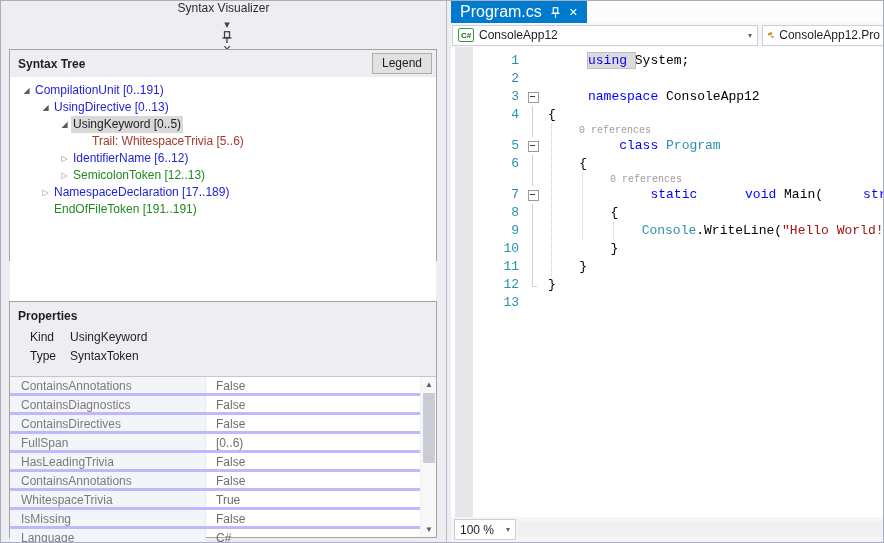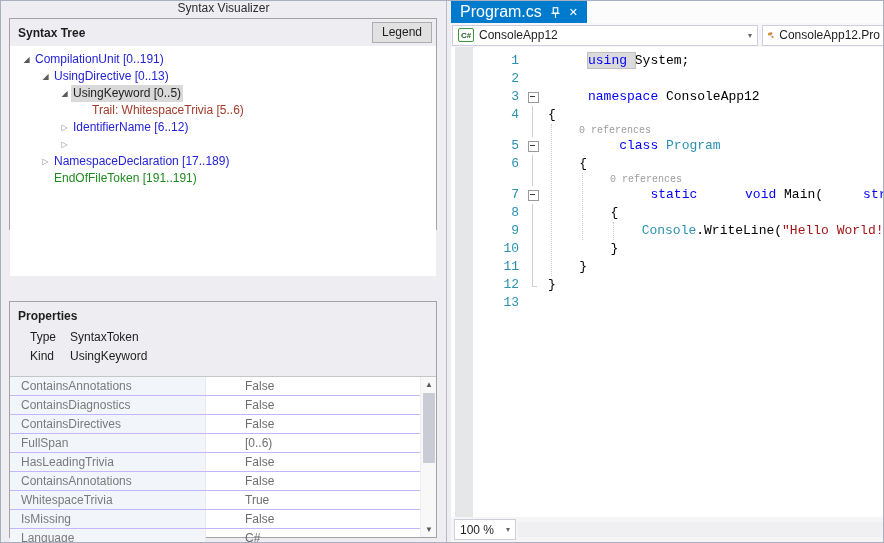--- a/index.html
+++ b/index.html
@@ -11,21 +11,21 @@
   #toolwin { position:absolute; left:0; top:0; width:446px; height:541px; background:#eeeef2; border-right:1px solid #b9bdc9; }
   .twtitle { height:26px; display:flex; align-items:center; padding:0 7px;flex-direction:column; }
   .twtitle .txt { white-space:nowrap; color:#2d2d30; }
   .grip { flex:1; height:7px; margin:3px 10px 0 10px;
           background-image: radial-gradient(circle, #b9bdc9 0.8px, transparent 0.9px);
           background-size:4px 4px; }
   .twbtn { width:16px; height:16px; display:flex; align-items:center; justify-content:center; color:#424242; margin-left:7px; font-size:11px; cursor:default; }
   .twbtn svg { display:block; }
 
   .groupbox { position:absolute; left:8px; width:428px; background:#fff; border:1px solid #a3a3a3; }
-  #treebox { top:17px; height:212px; }
+  #treebox { top:48px; height:212px; }
   #propbox { top:300px; height:237px; background:#eeeef2; }
 
   .treehdr { height:27px; background:#eeeef2; display:flex; align-items:center; padding:0 4px 0 8px; }
   .treehdr .hdrtxt { font-weight:bold; flex:1; }
   .legendbtn { background:#e1e1e1; border:1px solid #adadad; padding:2px 9px 3px 9px; font-size:12px; color:#1e1e1e; }
 
   .treebody { position:relative; height:230px; overflow:hidden; padding-top:5px; background:#fff; }
   .trow { height:17px; line-height:17px; display:flex; align-items:center; white-space:nowrap; }
   .texp { width:13px; flex:0 0 13px; text-align:center; font-size:8px; color:#5a5a5a; }
   .texp.closed { color:#8c8c8c; }
@@ -34,21 +34,21 @@
   .c-token { color:#1f8a1f; }
   .c-trivia { color:#a23b2a; }
   .tsel { background:#d9d9d9; color:#1e1e1e; }
   .ind0 { padding-left:10px; } .ind1 { padding-left:29px; } .ind2 { padding-left:48px; } .ind3 { padding-left:67px; }
 
   .prophdr { font-weight:bold; padding:7px 8px 5px 8px; }
   .pkv { display:flex; padding:2px 8px 3px 20px; }
   .pkv .k { width:40px; flex:0 0 40px; }
   .pkv .v { }
   .propgrid { position:absolute; left:0; right:0; top:74px; bottom:0; background:#fff; border-top:1px solid #c6c6c6; }
-  .prow { display:flex; height:19px; line-height:18px; border-bottom:1px solid #c4b5fd;gap:29px; }
+  .prow { display:flex; height:19px; line-height:18px; border-bottom:3px solid #c4b5fd; }
   .pname { width:196px; flex:0 0 196px; background:#f2f6fb; color:#7a7a7a; padding-left:11px; border-right:1px solid #e6e9ee; }
   .pval { flex:1; color:#6e6e6e; padding-left:10px; }
 
   .vscroll { position:absolute; right:0; top:0; bottom:0; width:16px; background:#f8f8f8; border-left:1px solid #eee; }
   .sarrow { position:absolute; left:0; width:16px; height:15px; display:flex; align-items:center; justify-content:center; font-size:8px; color:#5a5a5a; }
   .sarrow.up { top:0; } .sarrow.down { bottom:0; }
   .sthumb { position:absolute; left:2px; top:16px; width:12px; height:70px; background:#c9ccd4; }
 
   
   #editor { position:absolute; left:450px; top:0; width:434px; height:541px; background:#ffffff; overflow:hidden; }
@@ -134,41 +134,42 @@
         <div class="trow ind3">
           <span class="texp"></span>
           <span class="tlabel c-trivia">Trail: WhitespaceTrivia [5..6)</span>
         </div>
         <div class="trow ind2">
           <span class="texp closed">▷</span>
           <span class="tlabel c-node">IdentifierName [6..12)</span>
         </div>
         <div class="trow ind2">
           <span class="texp closed">▷</span>
+          <span class="tlabel c-token">SemicolonToken [12..13)</span>
         </div>
         <div class="trow ind1">
           <span class="texp closed">▷</span>
           <span class="tlabel c-node">NamespaceDeclaration [17..189)</span>
         </div>
         <div class="trow ind1">
           <span class="texp"></span>
           <span class="tlabel c-token">EndOfFileToken [191..191)</span>
         </div>
       </div>
     </div>
 
     <div id="propbox" class="groupbox">
       <div class="prophdr">Properties</div>
       <div class="pkv">
+        <span class="k">Kind</span>
+        <span class="v">UsingKeyword</span>
+      </div>
+      <div class="pkv">
         <span class="k">Type</span>
         <span class="v">SyntaxToken</span>
-      </div>
-      <div class="pkv">
-        <span class="k">Kind</span>
-        <span class="v">UsingKeyword</span>
       </div>
       <div class="propgrid">
         <div class="prow">
           <span class="pname">ContainsAnnotations</span>
           <span class="pval">False</span>
         </div>
         <div class="prow">
           <span class="pname">ContainsDiagnostics</span>
           <span class="pval">False</span>
         </div>

